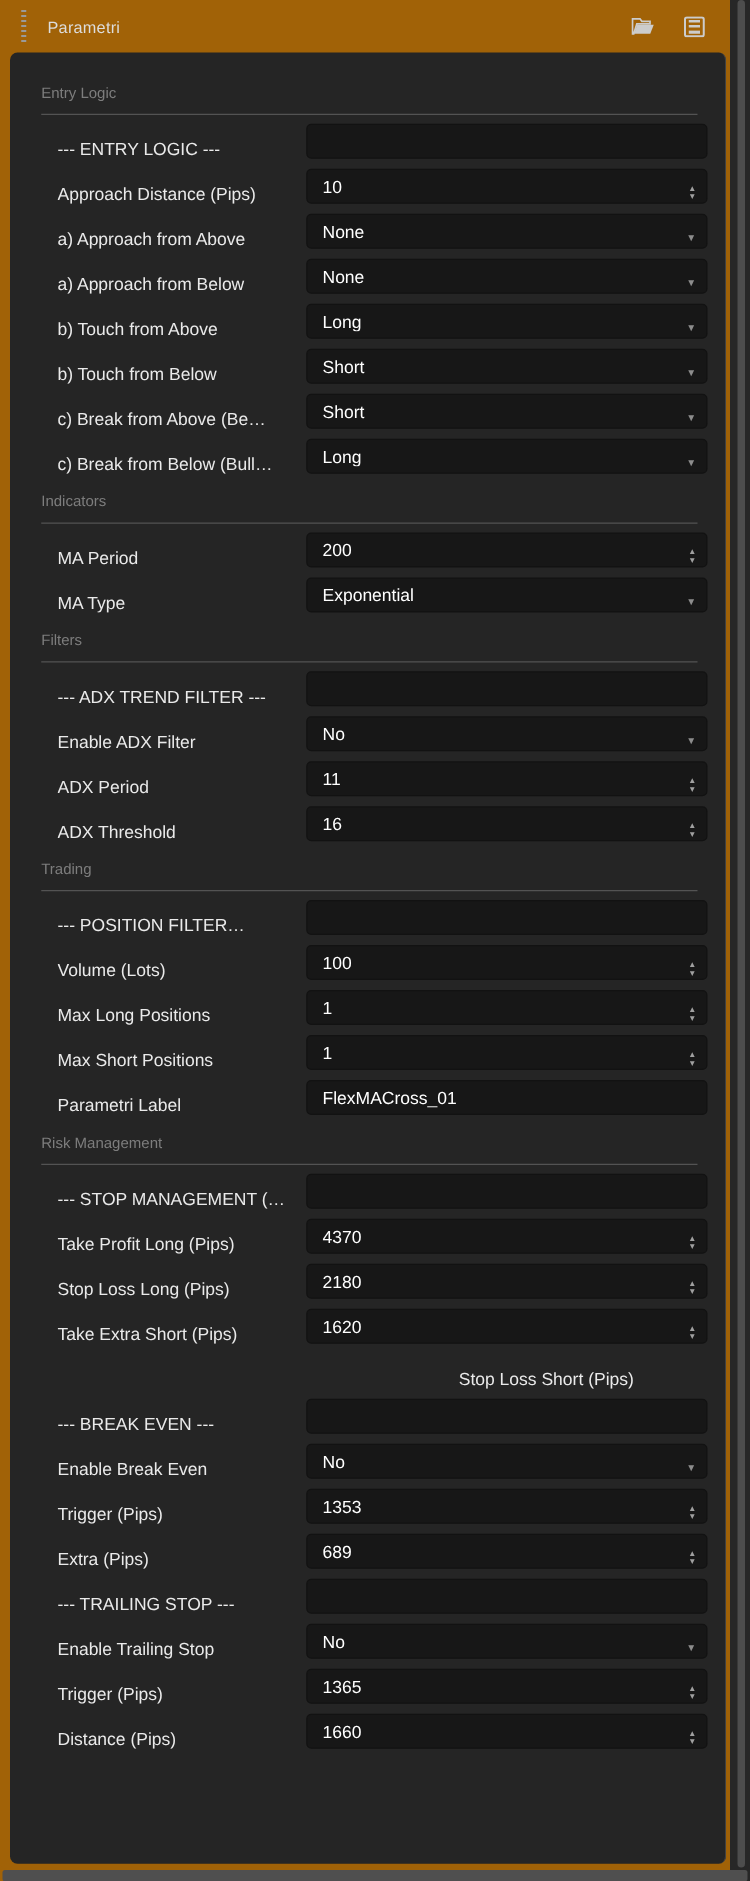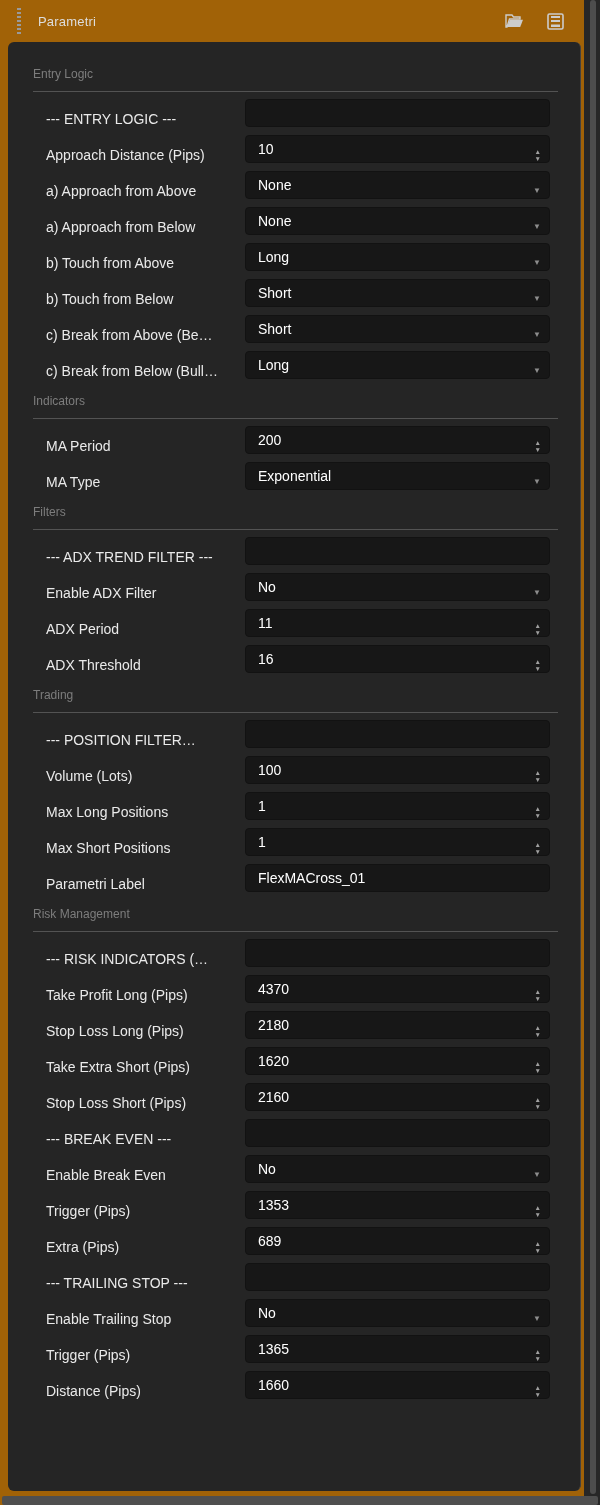--- a/index.html
+++ b/index.html
@@ -53,21 +53,21 @@
   }
 
   .row {
     display:flex; align-items:center; height:28px; margin:0 0 8px 21px;justify-content:flex-end;
   }
   .row-label {
     flex:0 0 199px; font-size:14px; color:#eaeaea;
     white-space:nowrap; overflow:hidden;
   }
   .control {
-    position:relative; flex:1; height:40px; margin-right:16px;
+    position:relative; flex:1; height:40px; margin-right:0;
   }
   .inp {
     width:100%; height:28px;
     background:#171717; border:1px solid #121212; border-radius:4px;
     color:#ffffff; font-family:"Liberation Sans", sans-serif; font-size:14px;
     padding:0 26px 0 12px; outline:none;
   }
   .caret {
     position:absolute; right:9px; top:50%; transform:translateY(-50%);
     font-size:8px; color:#8d8d8d; pointer-events:auto; cursor:pointer;
@@ -341,21 +341,21 @@
     </div>
   </div>
 </div>
   </div>
 
   <div class="section">
     <div class="section-heading">Risk Management</div>
     <div class="section-divider"></div>
     <div class="section-rows">
   <div class="row type-text">
-    <span class="row-label">--- RISK INDICATORS (…</span>
+    <span class="row-label">--- STOP MANAGEMENT (…</span>
     <div class="control">
       <input class="inp" type="text" readonly="" value="" style="">
       
       
     </div>
   </div>
 
   <div class="row type-number">
     <span class="row-label">Take Profit Long (Pips)</span>
     <div class="control">
@@ -387,28 +387,20 @@
       
       <span class="stepper">
                 <span>▲</span>
                 <span>▼</span>
               </span>
     </div>
   </div>
 
   <div class="row type-number">
     <span class="row-label">Stop Loss Short (Pips)</span>
-    <div class="control">
-      <input class="inp" type="text" readonly="" value="2160" style="">
-      
-      <span class="stepper">
-                <span>▲</span>
-                <span>▼</span>
-              </span>
-    </div>
   </div>
 
   <div class="row type-text">
     <span class="row-label">--- BREAK EVEN ---</span>
     <div class="control">
       <input class="inp" type="text" readonly="" value="" style="">
       
       
     </div>
   </div>

